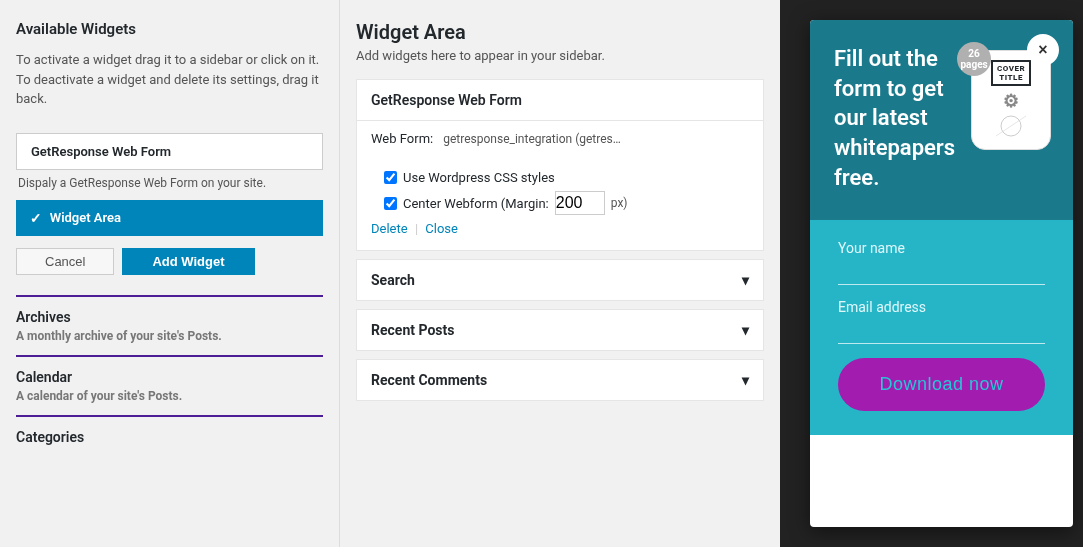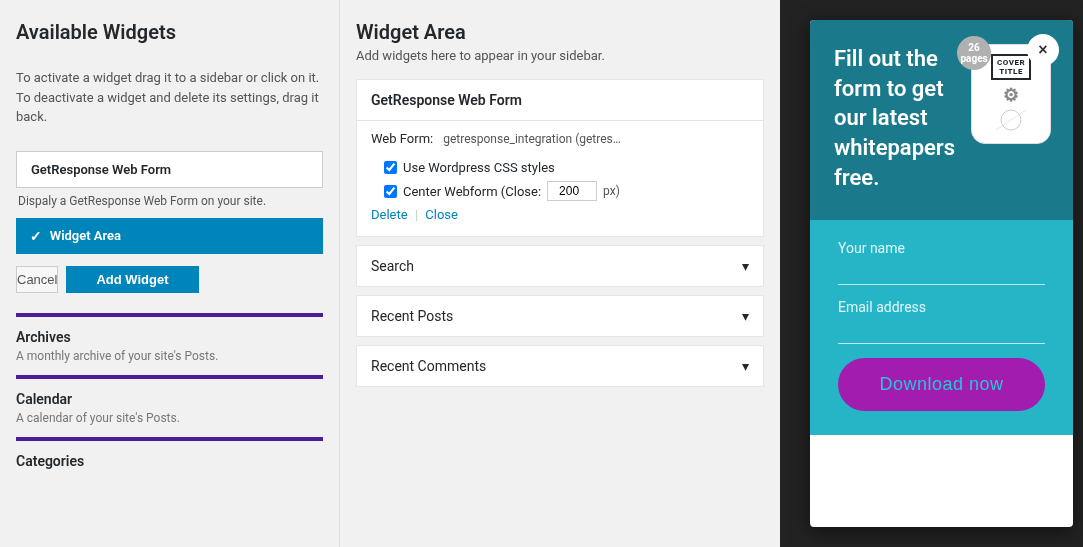--- a/index.html
+++ b/index.html
@@ -16,24 +16,24 @@
     
     .left-panel {
       width: 340px;
       background: #f1f1f1;
       padding: 20px 16px;
       flex-shrink: 0;
       border-right: 1px solid #ddd;
     }
 
     .left-panel h2 {
-      font-size: 20px;
-      font-weight: 600;
-      color: #23282d;
-      margin-bottom: 24px;
+      font-size: 15px;
+      font-weight: 600;
+      color: #23282d;
+      margin-bottom: 12px;
     }
 
     .left-panel .description {
       color: #555;
       font-size: 13px;
       line-height: 1.5;
       margin-bottom: 24px;
     }
 
     .widget-item-box {
@@ -72,51 +72,52 @@
     .btn-row {
       display: flex;
       gap: 8px;
       margin-bottom: 20px;
     }
 
     .btn-cancel {
       background: #f7f7f7;
       border: 1px solid #ccc;
       color: #555;
-      padding: 5px 0;
+      padding: 5px 28px;
       cursor: pointer;
       font-size: 13px;
     }
 
     .btn-add-widget {
       background: #0085ba;
       color: #fff;
       border: none;
       padding: 5px 30px;
       cursor: pointer;
       font-size: 13px;
       font-weight: 600;
     }
 
     .widget-list-item {
       padding: 12px 0 4px 0;
-      border-top: 4px solid #4c1d95;
+      border-top: 2px solid #4c1d95;
     }
 
     .widget-list-item h4 {
       font-size: 14px;
       font-weight: 600;
       color: #23282d;
       margin-bottom: 4px;
     }
 
     .widget-list-item p {
       color: #777;
       font-size: 12px;
       margin-bottom: 8px;
+      font-weight: bold;
     }
 
     
     .center-panel {
       width: 440px;
       background: #f1f1f1;
       padding: 20px 16px;
       flex-shrink: 0;
     }
 
@@ -147,21 +148,21 @@
     }
 
     .widget-card-body {
       padding: 10px 14px 14px;
       border-top: 1px solid #e5e5e5;
     }
 
     .form-row {
       display: flex;
       align-items: center;
-      margin-bottom: 14px;
+      margin-bottom: 24px;
       gap: 6px;
     }
 
     .form-row label {
       font-size: 13px;
       color: #23282d;
       margin-right: 4px;
     }
 
     .checkbox-row {
@@ -170,22 +171,22 @@
       gap: 6px;
       margin-bottom: 6px;
       font-size: 13px;
       color: #23282d;
       margin-left: 13px;
     }
 
     .margin-input {
       width: 50px;
       border: 1px solid #ccc;
-      padding: 2px 11px;
-      font-size: 12px;
+      padding: 2px 0;
+      font-size: 16px;
     }
 
     .px-label {
       font-size: 12px;
       color: #555;
     }
 
     .widget-actions {
       margin-top: 4px;
     }
@@ -206,21 +207,21 @@
       border: 1px solid #e5e5e5;
       margin-bottom: 8px;
       display: flex;
       align-items: center;
       justify-content: space-between;
       padding: 12px 14px;
       cursor: pointer;
     }
 
     .widget-collapsed span {
-      font-weight: 400;
+      font-weight: 700;
       font-size: 14px;
       color: #23282d;
     }
 
     .chevron-down {
       font-size: 12px;
       color: #555;
     }
 
     
@@ -275,21 +276,21 @@
       flex: 1;
       color: #fff;
       font-size: 22px;
       font-weight: 600;
       line-height: 1.35;
     }
 
     .popup-cover {
       position: relative;
       flex-shrink: 0;
-      margin-top: 0;
+      margin-top: 6px;
     }
 
     .cover-book {
       width: 80px;
       height: 100px;
       background: #fff;
       border: 1px solid #ddd;
       display: flex;
       flex-direction: column;
       align-items: center;
@@ -434,21 +435,21 @@
       <div class="form-row">
         <label>Web Form:</label>
         <span class="webform-value">getresponse_integration (getresponse_int...</span>
       </div>
       <div class="checkbox-row">
         <input type="checkbox" checked="" style="">
         <span>Use Wordpress CSS styles</span>
       </div>
       <div class="checkbox-row">
         <input type="checkbox" checked="" style="">
-        <span>Center Webform (Close:</span>
+        <span>Center Webform (Margin:</span>
         <input type="text" class="margin-input" value="200" style="">
         <span class="px-label">px)</span>
       </div>
       <div class="widget-actions">
         <a href="#">Delete</a>
         <span class="separator">|</span>
         <a href="#">Close</a>
       </div>
     </div>
   </div>

